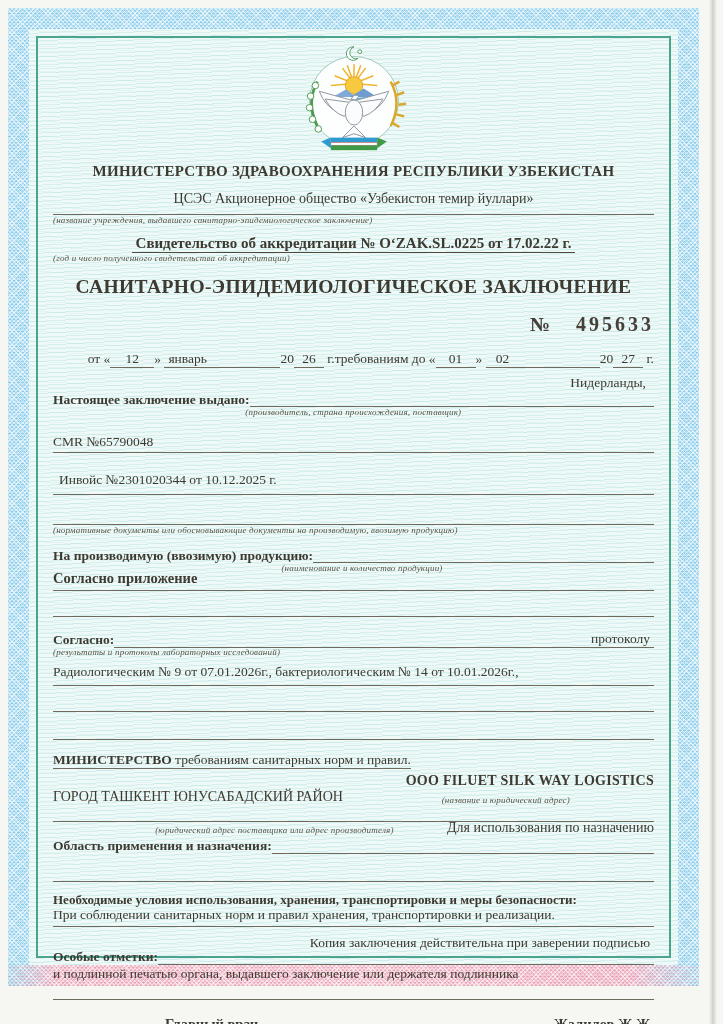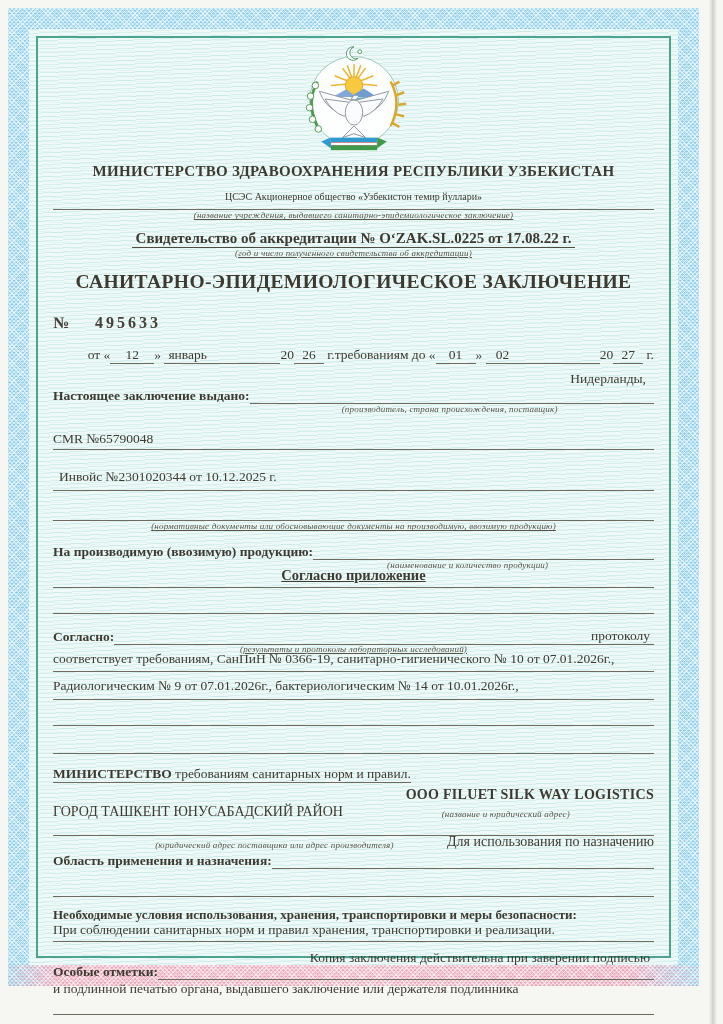--- a/index.html
+++ b/index.html
@@ -39,32 +39,32 @@
       #eff9f7;
   }
   .inner-border{
     position:absolute;left:7px;top:7px;right:7px;bottom:7px;
     border:2px solid #4ba390;pointer-events:none;
   }
   .content{
     position:absolute;left:24px;top:12px;right:24px;bottom:12px;
     font-size:13.5px;line-height:1.18;
   }
-  .center{text-align:center;text-decoration:underline;}
+  .center{text-align:left;}
   .right{text-align:right;}
   .bold{font-weight:bold;}
   .emblem-wrap{display:flex;justify-content:center;margin:2px 0 8px;}
   .ministry{font-weight:bold;font-size:15px;text-align:center;letter-spacing:.3px;margin-top:4px;}
-  .org{font-size:10px;text-align:center;margin-top:10px;}
+  .org{font-size:14px;text-align:center;margin-top:10px;}
   .rule{border-bottom:1px solid #6e6a5e;height:1px;margin-top:6px;}
   .caption{font-size:9px;font-style:italic;color:#565246;letter-spacing:.2px;}
   .accr{text-align:center;margin-top:9px;font-weight:bold;font-size:15px;}
   .accr span{border-bottom:1.2px solid #4d4a40;padding:0 4px 1px;}
   .doc-title{font-weight:bold;font-size:19.5px;text-align:center;letter-spacing:.4px;margin-top:12px;}
-  .doc-number{text-align:left;font-size:16px;margin-top:21px;font-weight:bold;color:#45413a;}
+  .doc-number{text-align:right;font-size:20px;margin-top:15px;font-weight:bold;color:#45413a;}
   .doc-number .num{margin-left:26px;letter-spacing:3px;}
   .row{display:flex;align-items:flex-end;}
   .pre{white-space:pre;}
   .blank{display:inline-block;border-bottom:1.1px solid #6e6a5e;text-align:center;vertical-align:baseline;}
   .fill{flex:1;border-bottom:1.1px solid #6e6a5e;min-height:14px;}
   .writein{border-bottom:1.1px solid #6e6a5e;padding-bottom:3px;}
   .dates{justify-content:flex-end;margin-top:14px;font-size:13.5px;}
   .sp{margin-top:7px;}
   svg{display:block;}
 </style>
@@ -138,21 +138,21 @@
           <path d="M84 98 L94 102 L84 109 Z" fill="#3e9948"></path>
         </g>
       </svg>
     </div>
 
     <div class="ministry">МИНИСТЕРСТВО ЗДРАВООХРАНЕНИЯ РЕСПУБЛИКИ УЗБЕКИСТАН</div>
     <div class="org">ЦСЭС Акционерное общество «Узбекистон темир йуллари»</div>
     <div class="rule"></div>
     <div class="caption center">(название учреждения, выдавшего санитарно-эпидемиологическое заключение)</div>
 
-    <div class="accr"><span>Свидетельство об аккредитации № O‘ZAK.SL.0225 от 17.08.22 г.</span></div>
+    <div class="accr"><span>Свидетельство об аккредитации № O‘ZAK.SL.0225 от 17.02.22 г.</span></div>
     <div class="caption center">(год и число полученного свидетельства об аккредитации)</div>
 
     <div class="doc-title">САНИТАРНО-ЭПИДЕМИОЛОГИЧЕСКОЕ ЗАКЛЮЧЕНИЕ</div>
     <div class="doc-number">
       <span>№</span><span class="num">495633</span>
     </div>
 
     <div class="row dates">
       <span>
         <span class="pre">от «</span><span class="blank" style="width:44px">12</span><span class="pre">»</span> <span class="blank" style="width:112px;text-align:left;padding-left:4px">январь</span><span class="pre">20</span><span class="blank" style="width:30px">26</span> <span class="pre">г.</span>
@@ -161,45 +161,44 @@
         <span class="pre">требованиям до «</span><span class="blank" style="width:40px">01</span><span class="pre">»</span> <span class="blank" style="width:104px;text-align:left;padding-left:10px">02</span><span class="pre">20</span><span class="blank" style="width:30px">27</span> <span class="pre">г.</span>
       </span>
     </div>
 
     <div class="right sp" style="padding-right:8px">Нидерланды,</div>
 
     <div class="row" style="margin-top:1px">
       <span class="bold pre">Настоящее заключение выдано:</span>
       <span class="fill"></span>
     </div>
-    <div class="caption" style="text-align:center;padding-left:32%">(производитель, страна происхождения, поставщик)</div>
+    <div class="caption" style="padding-left:32%">(производитель, страна происхождения, поставщик)</div>
 
     <div class="writein" style="margin-top:16px;padding-bottom:2px">CMR №65790048</div>
     <div class="writein" style="margin-top:19px;padding-bottom:6px;padding-left:6px">Инвойс №2301020344 от 10.12.2025 г.</div>
 
     <div class="rule" style="margin-top:28px"></div>
     <div class="caption center">(нормативные документы или обосновывающие документы на производимую, ввозимую продукцию)</div>
 
     <div class="row" style="margin-top:12px">
       <span class="bold pre">На производимую (ввозимую) продукцию:</span>
       <span class="fill"></span>
     </div>
-    <div class="caption" style="text-align:center;padding-left:38%">(наименование и количество продукции)</div>
+    <div class="caption" style="padding-left:38%">(наименование и количество продукции)</div>
     <div class="writein center bold" style="margin-top:-4px;padding-bottom:3px;font-size:14.5px">Согласно приложение</div>
 
     <div class="rule" style="margin-top:24px"></div>
 
     <div class="row" style="margin-top:14px">
       <span class="bold pre">Согласно:</span>
       <span class="fill"></span>
       <span class="pre" style="border-bottom:1.1px solid #6e6a5e;padding:0 4px">протоколу</span>
     </div>
     <div class="caption center" style="margin-top:-1px">(результаты и протоколы лабораторных исследований)</div>
 
-    <div class="writein" style="margin-top:-3px;padding-bottom:4px">соответствует требованиям, СанПиН № 0366-19, санитарно-гигиенического № 10 от 07.01.2026г.,</div>
     <div class="writein" style="margin-top:6px;padding-bottom:5px">Радиологическим № 9 от 07.01.2026г., бактериологическим № 14 от 10.01.2026г.,</div>
 
     <div class="rule" style="margin-top:24px"></div>
     <div class="rule" style="margin-top:26px"></div>
 
     <div style="margin-top:12px">
       <span style="border-bottom:1.1px solid #6e6a5e;padding-bottom:1px"><span class="bold">МИНИСТЕРСТВО</span><span> требованиям санитарных норм и правил.</span></span>
     </div>
 
     <div class="right bold" style="margin-top:5px;font-size:14px;letter-spacing:.3px">ООО FILUET SILK WAY LOGISTICS</div>

